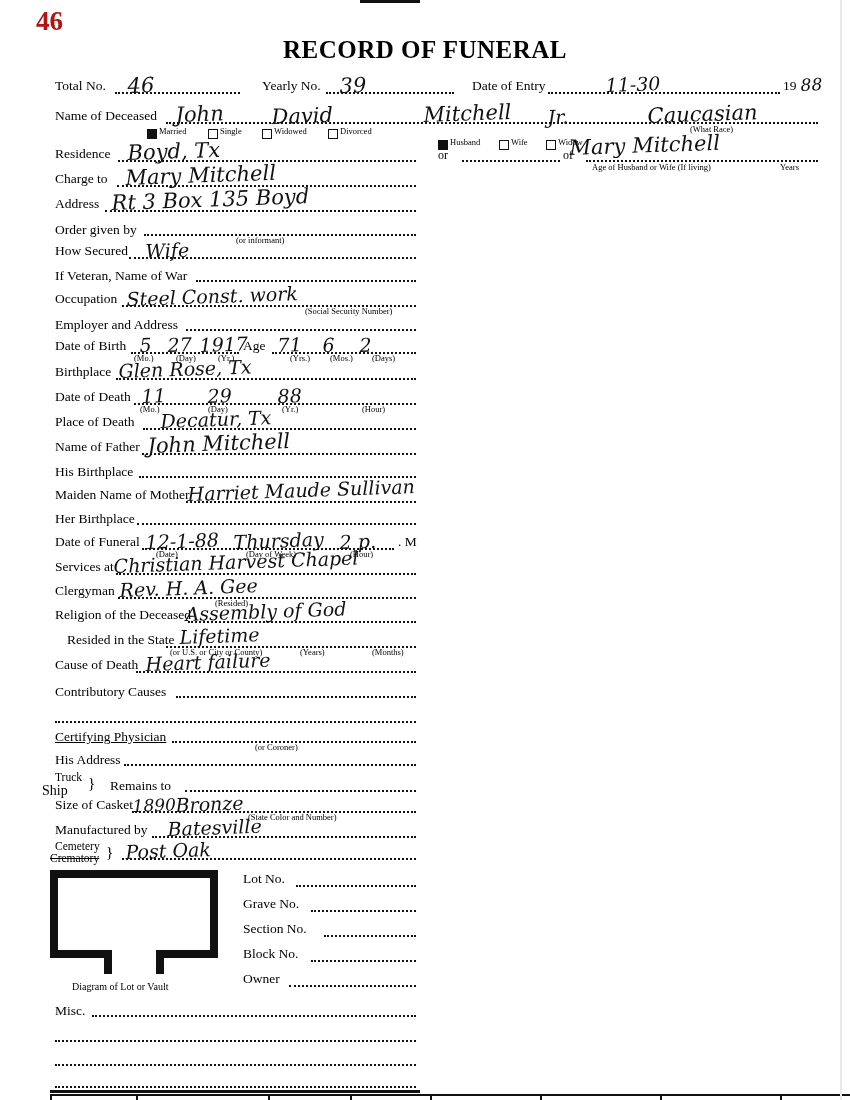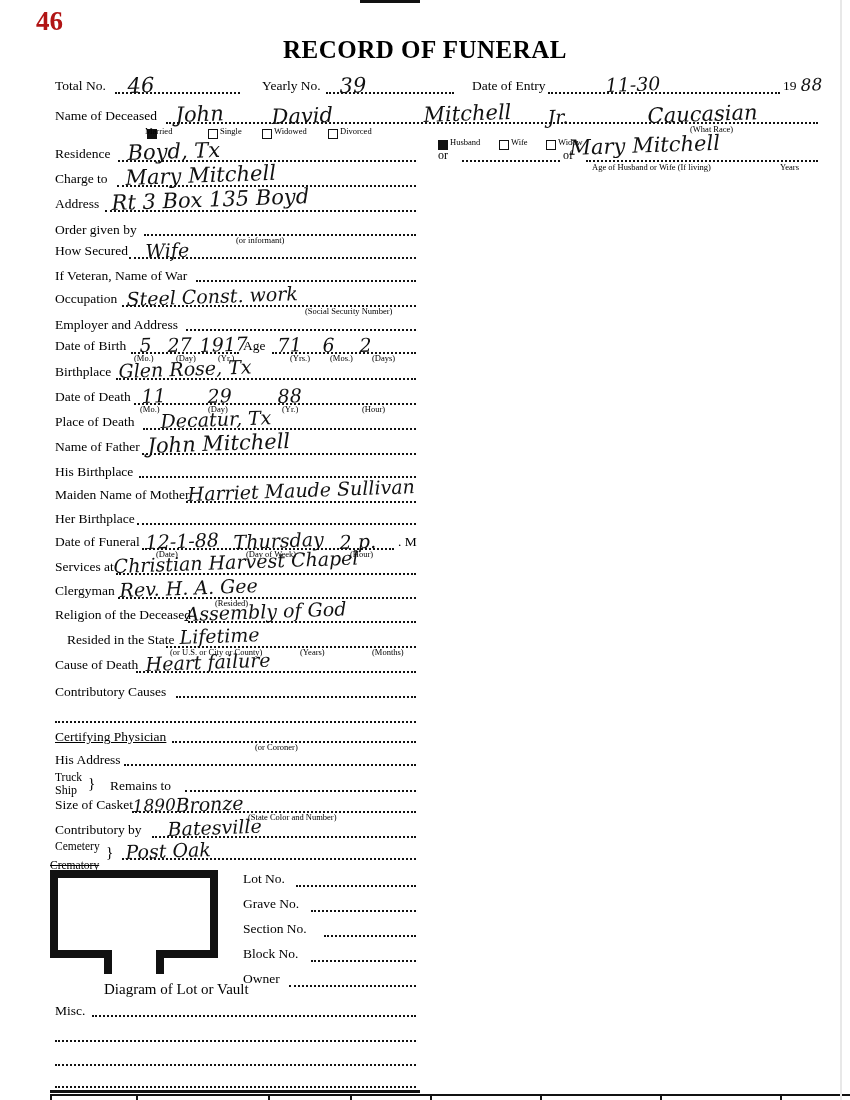--- a/index.html
+++ b/index.html
@@ -105,21 +105,21 @@
   <div class="lbl" style="left:55px;top:108px;">Name of Deceased</div>
   <div class="dots" style="left:166px;top:122px;width:652px;"></div>
   <div class="hw l" style="left:176px;top:103px;">John</div>
   <div class="hw l" style="left:272px;top:105px;">David</div>
   <div class="hw l" style="left:424px;top:103px;">Mitchell</div>
   <div class="hw m" style="left:548px;top:106px;">Jr.</div>
   <div class="hw l" style="left:648px;top:104px;">Caucasian</div>
   <div class="tiny" style="left:690px;top:124px;">(What Race)</div>
 
   <div class="box checked" style="left:147px;top:129px;"></div>
-  <div class="tiny" style="left:145px;top:126px;">Married</div>
+  <div class="tiny" style="left:159px;top:126px;">Married</div>
   <div class="box" style="left:208px;top:129px;"></div>
   <div class="tiny" style="left:220px;top:126px;">Single</div>
   <div class="box" style="left:262px;top:129px;"></div>
   <div class="tiny" style="left:274px;top:126px;">Widowed</div>
   <div class="box" style="left:328px;top:129px;"></div>
   <div class="tiny" style="left:340px;top:126px;">Divorced</div>
 
   <div class="box checked" style="left:438px;top:140px;"></div>
   <div class="tiny" style="left:450px;top:137px;">Husband</div>
   <div class="box" style="left:499px;top:140px;"></div>
@@ -255,51 +255,51 @@
   <div class="dots" style="left:55px;top:721px;width:361px;"></div>
 
   <div class="lbl" style="left:55px;top:729px;text-decoration:underline;">Certifying Physician</div>
   <div class="dots" style="left:172px;top:741px;width:244px;"></div>
   <div class="tiny" style="left:255px;top:742px;">(or Coroner)</div>
 
   <div class="lbl" style="left:55px;top:752px;">His Address</div>
   <div class="dots" style="left:124px;top:764px;width:292px;"></div>
 
   <div class="lbl" style="left:55px;top:771px;font-size:11.5px;">Truck</div>
-  <div class="lbl" style="left:55px;top:783px;font-size:12px;">Ship</div>
+  <div class="lbl" style="left:42px;top:783px;font-size:14px;">Ship</div>
   <div class="lbl" style="left:88px;top:775px;font-size:15px;">}</div>
   <div class="lbl" style="left:110px;top:778px;">Remains to</div>
   <div class="dots" style="left:185px;top:790px;width:231px;"></div>
 
   <div class="lbl" style="left:55px;top:797px;">Size of Casket</div>
   <div class="dots" style="left:132px;top:811px;width:284px;"></div>
   <div class="hw s" style="left:133px;top:796px;">1890</div>
   <div class="hw m" style="left:176px;top:794px;">Bronze</div>
   <div class="tiny" style="left:248px;top:812px;">(State Color and Number)</div>
 
-  <div class="lbl" style="left:55px;top:822px;">Contributory by</div>
+  <div class="lbl" style="left:55px;top:822px;">Manufactured by</div>
   <div class="dots" style="left:152px;top:836px;width:264px;"></div>
   <div class="hw m" style="left:168px;top:818px;">Batesville</div>
 
   <div class="lbl" style="left:55px;top:840px;font-size:11.5px;">Cemetery</div>
-  <div class="lbl" style="left:50px;top:852px;font-size:11.5px;text-decoration:line-through;margin-top:7px;">Crematory</div>
+  <div class="lbl" style="left:50px;top:852px;font-size:11.5px;text-decoration:line-through;">Crematory</div>
   <div class="lbl" style="left:106px;top:844px;font-size:15px;">}</div>
   <div class="dots" style="left:122px;top:858px;width:294px;"></div>
   <div class="hw m" style="left:126px;top:841px;">Post Oak</div>
 
   <div class="diagram">
     <div class="bar" style="left:0;top:0;width:168px;height:8px;"></div>
     <div class="bar" style="left:0;top:0;width:8px;height:88px;"></div>
     <div class="bar" style="left:160px;top:0;width:8px;height:88px;"></div>
     <div class="bar" style="left:0;top:80px;width:62px;height:8px;"></div>
     <div class="bar" style="left:106px;top:80px;width:62px;height:8px;"></div>
     <div class="bar" style="left:54px;top:80px;width:8px;height:24px;"></div>
     <div class="bar" style="left:106px;top:80px;width:8px;height:24px;"></div>
   </div>
-  <div class="tiny" style="left:104px;top:981px;font-size:15px;">Diagram of Lot or Vault</div>
+  <div class="tiny" style="left:72px;top:981px;font-size:10px;">Diagram of Lot or Vault</div>
 
   <div class="lbl" style="left:243px;top:871px;">Lot No.</div>
   <div class="dots" style="left:296px;top:885px;width:120px;"></div>
 
   <div class="lbl" style="left:243px;top:896px;">Grave No.</div>
   <div class="dots" style="left:311px;top:910px;width:105px;"></div>
 
   <div class="lbl" style="left:243px;top:921px;">Section No.</div>
   <div class="dots" style="left:324px;top:935px;width:92px;"></div>
 

